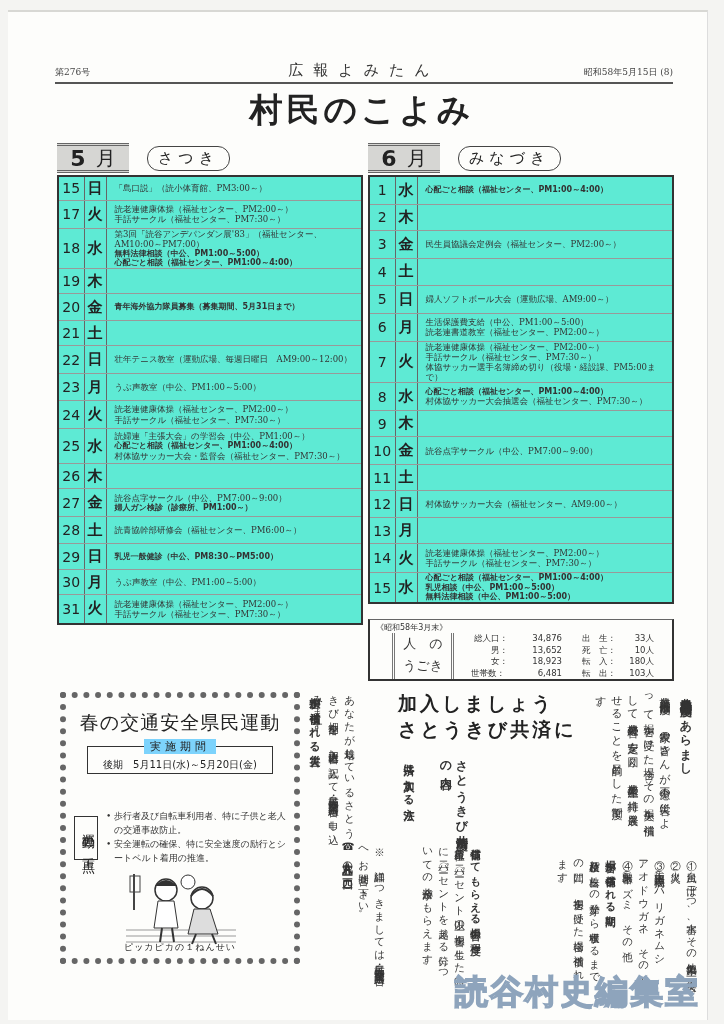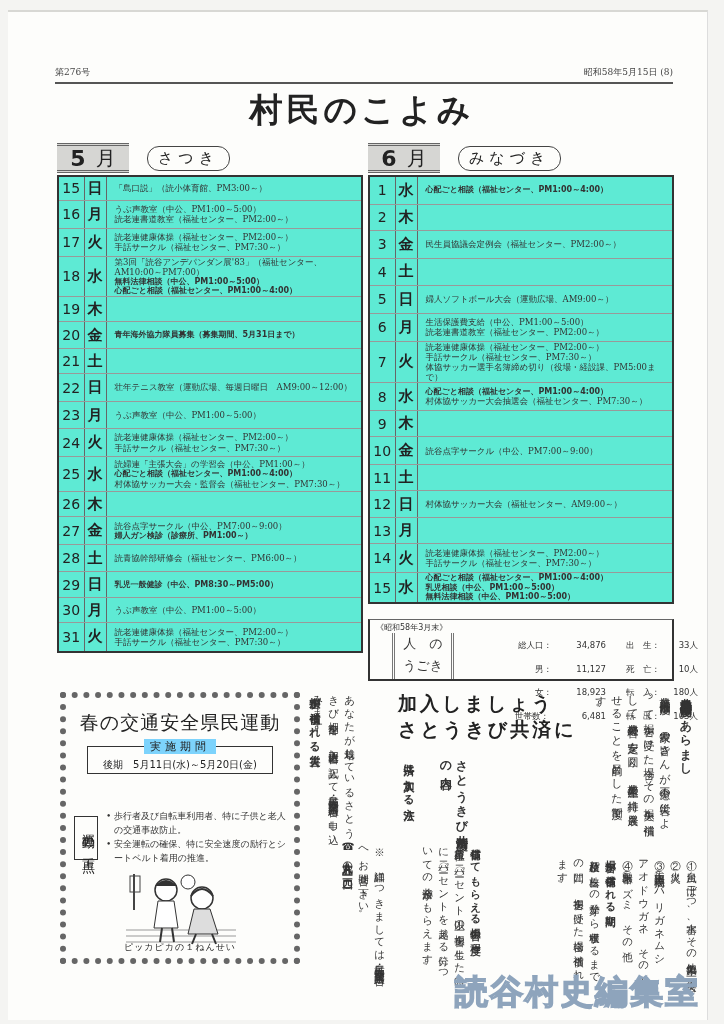--- a/index.html
+++ b/index.html
@@ -43,21 +43,21 @@
   table.cal td.e { padding-left: 8px; line-height: 1.2; }
   table.cal td.e div.b { font-weight: bold; font-family: "DejaVu Sans", sans-serif; font-size: 8px; }
   #may-table { left: 57px; top: 175px; width: 306px; }
   #jun-table { left: 368px; top: 175px; width: 306px; }
   .stats {
     position: absolute; left: 368px; top: 619px; width: 306px; height: 62px; border: 2px solid #333; border-top: 1px solid #666;
     font-family: "DejaVu Sans", sans-serif; font-size: 8.5px; color: #333; background: #fdfdfb;
   }
   .stats .as-of { position: absolute; left: 6px; top: 2px; font-size: 8px; }
   .stats .label { position: absolute; left: 22px; top: 13px; width: 62px; height: 46px; border-left: 3px double #777; border-right: 3px double #777; font-size: 13px; text-align: center; line-height: 22px; }
-  .stats .grid { position: absolute; left: 98px; top: 20px; display: grid; grid-template-columns: 40px 54px 20px 38px 34px; row-gap: 12px; line-height: 11.5px; margin-left: 44px; }
+  .stats .grid { position: absolute; left: 98px; top: 13px; display: grid; grid-template-columns: 40px 54px 20px 38px 34px; row-gap: 0; line-height: 11.5px; }
   .stats .grid span.r { text-align: right; }
   .traffic {
     position: absolute; left: 60px; top: 692px; width: 240px; height: 272px;
     border: 6px dotted #666; padding: 8px;
   }
   .traffic h2 { font-size: 19px; font-weight: normal; text-align: center; margin-top: 4px; letter-spacing: 1px; }
   .period { margin: 10px auto 0; width: 186px; border: 1.5px solid #333; height: 28px; position: relative; font-family: "DejaVu Sans", sans-serif; font-size: 10px; text-align: center; padding-top: 11px; }
   .period .pt { position: absolute; top: -8px; left: 50%; transform: translateX(-50%); background: #7dd3fc; padding: 0 6px; font-size: 11px; letter-spacing: 4px; }
   .focus-label { position: absolute; left: 8px; top: 118px; width: 24px; border: 1.5px solid #333; font-size: 13px; writing-mode: vertical-rl; text-align: center; padding: 6px 0; letter-spacing: 3px; }
   .focus-list { position: absolute; left: 40px; top: 112px; width: 186px; font-size: 9px; line-height: 1.55; color: #333; }
@@ -71,20 +71,21 @@
   .watermark { position: absolute; left: 455px; top: 970px; font-family: "DejaVu Sans", sans-serif; font-size: 33px; font-weight: bold; color: #e8eef4; -webkit-text-stroke: 1.5px #8ea4bc; letter-spacing: 2px; }
 </style>
 </head>
 <body>
 
 <div class="page">
 </div>
 
 <div class="masthead">
   <span class="issue">第276号</span>
+  <span class="paper">広報よみたん</span>
   <span class="date">昭和58年5月15日 (8)</span>
 </div>
 
 <div class="title">村民のこよみ</div>
 
 <div class="month-head" style="left:57px;">
   <div class="month-box">
     <span class="num">5</span>
     <span>月</span>
   </div>
@@ -99,28 +100,20 @@
   <span class="month-alias">みなづき</span>
 </div>
 
 <table class="cal" id="may-table">
     <tbody>
       <tr style="height: 24px;">
         <td class="d">15</td>
         <td class="w">日</td>
         <td class="e">
           <div>「島口説」（読小体育館、PM3:00～）</div>
-        </td>
-      </tr>
-      <tr style="height: 28px;">
-        <td class="d">16</td>
-        <td class="w">月</td>
-        <td class="e">
-          <div>うぶ声教室（中公、PM1:00～5:00）</div>
-          <div>読老連書道教室（福祉センター、PM2:00～）</div>
         </td>
       </tr>
       <tr style="height: 28px;">
         <td class="d">17</td>
         <td class="w">火</td>
         <td class="e">
           <div>読老連健康体操（福祉センター、PM2:00～）</div>
           <div>手話サークル（福祉センター、PM7:30～）</div>
         </td>
       </tr>
@@ -338,21 +331,21 @@
     <div>人　の</div>
     <div>うごき</div>
   </div>
   <div class="grid" id="stats-grid">
       <span style="text-align: right;">総人口：</span>
       <span class="r">34,876</span>
       <span></span>
       <span>出　生：</span>
       <span class="r">33人</span>
       <span style="text-align: right;">男：</span>
-      <span class="r">11,127</span>
+      <span class="r">13,652</span>
       <span></span>
       <span>死　亡：</span>
       <span class="r">10人</span>
       <span style="text-align: right;">女：</span>
       <span class="r">18,923</span>
       <span></span>
       <span>転　入：</span>
       <span class="r">180人</span>
       <span style="text-align: center;">世帯数：</span>
       <span class="r">6,481</span>

